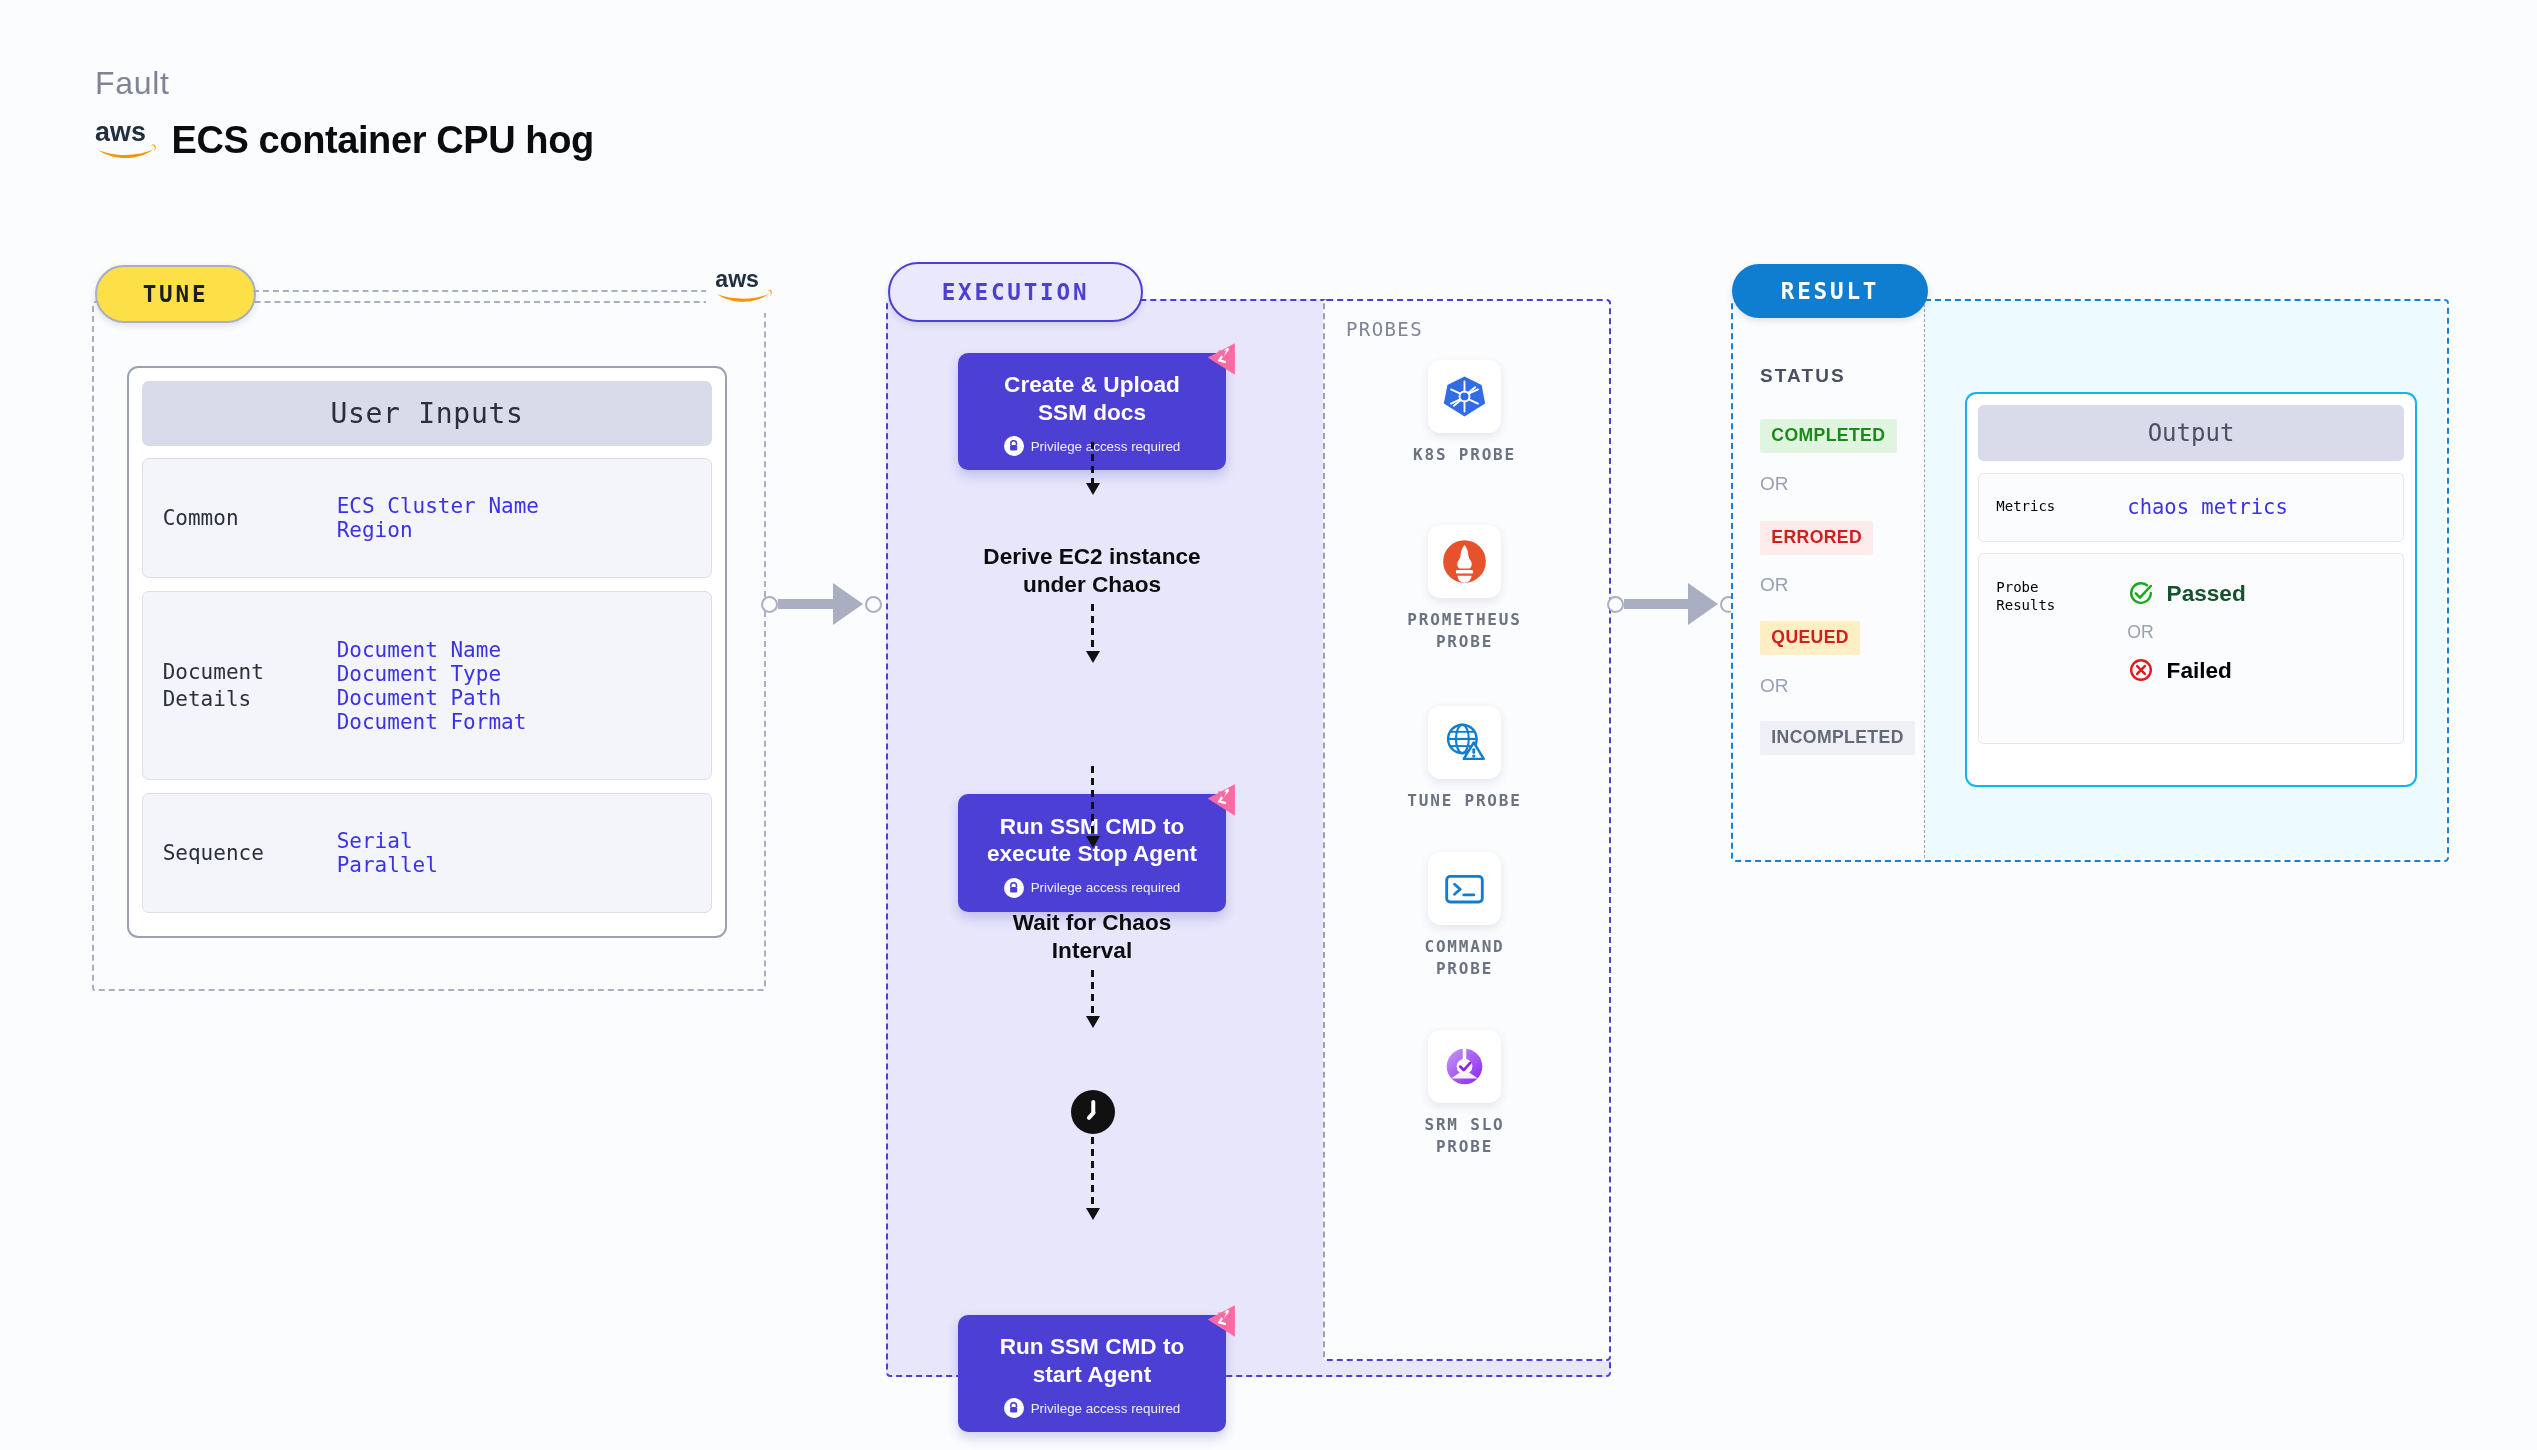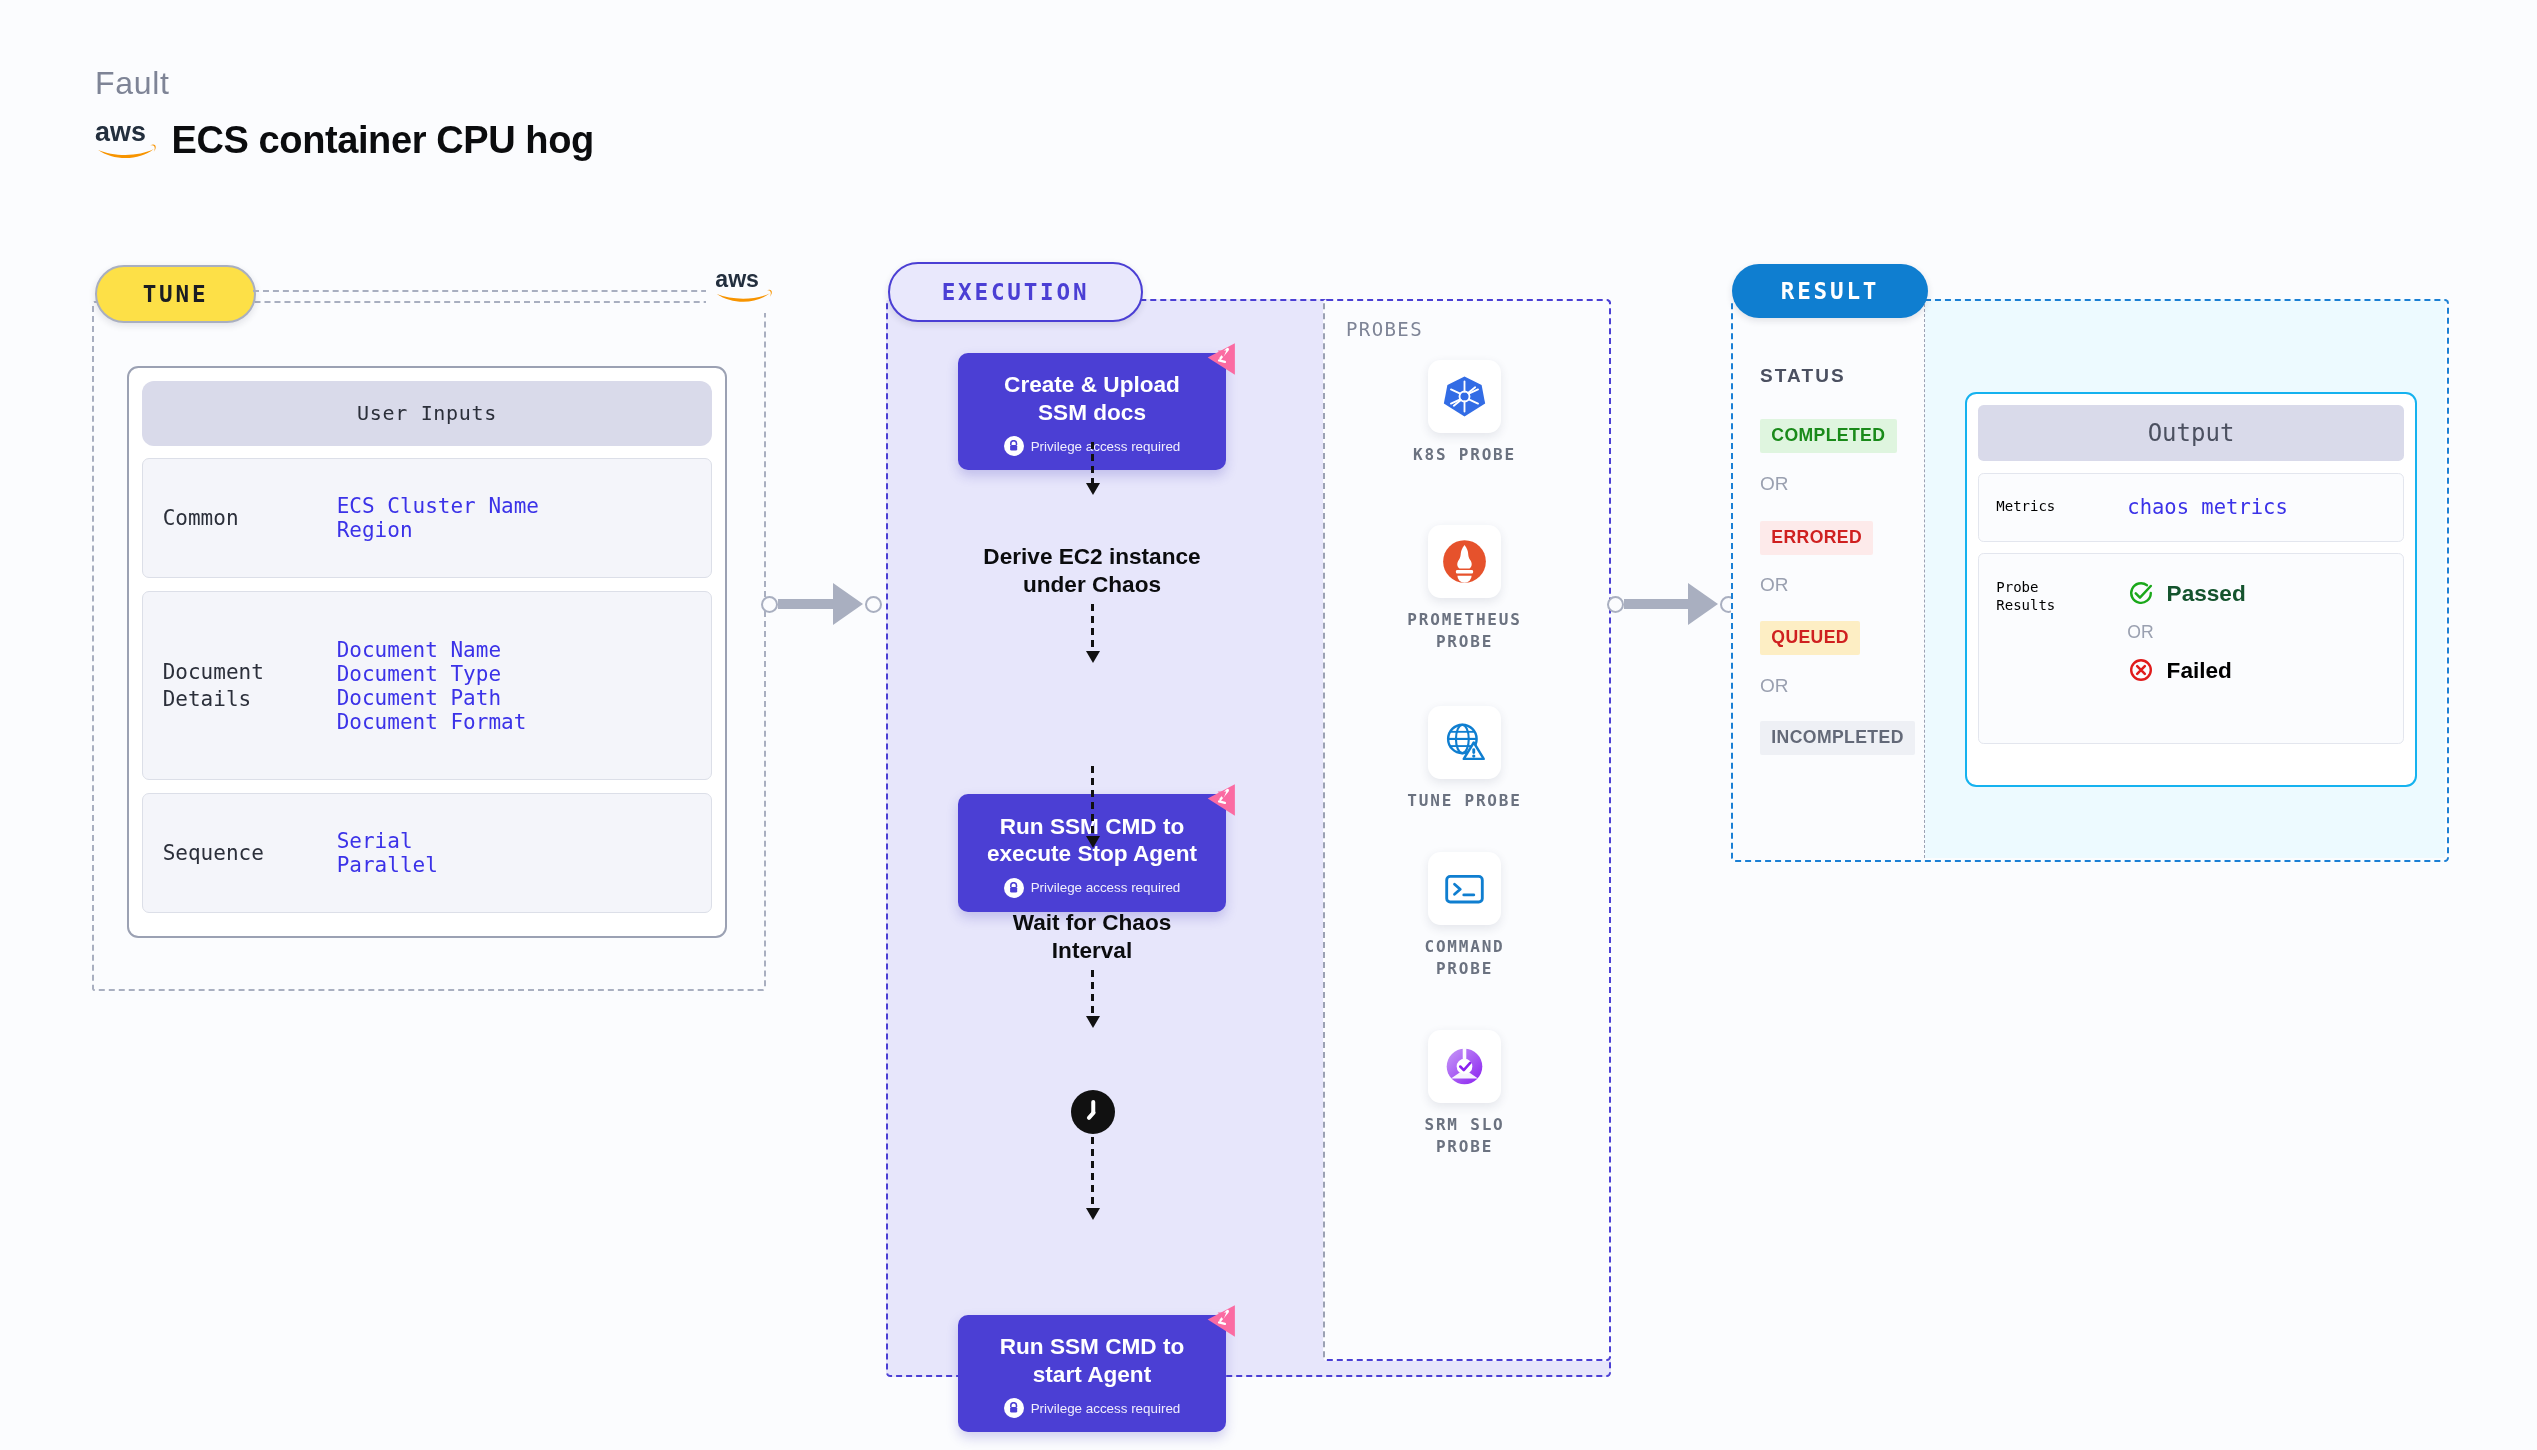--- a/index.html
+++ b/index.html
@@ -78,24 +78,24 @@
     background:#0f7ed0;color:#ffffff;font-size:22.6px;border:none;
   }
 
   
   .tune-card{
     left:127px;top:366px;width:600px;height:572px;
     background:#ffffff;border:2.1px solid #9ba1b3;border-radius:11.3px;
     box-sizing:border-box;padding:12.7px;
   }
   .tune-head{
-    height:65px;background:#d9daea;border-radius:12px;
+    height:65px;background:#d9daea;border-radius:7px;
     display:flex;align-items:center;justify-content:center;
     font-family:"DejaVu Sans Mono", monospace;
-    font-size:20px;color:#2b2f3a;letter-spacing:0.7px;
+    font-size:28px;color:#2b2f3a;letter-spacing:0.7px;
   }
   .tune-group{
     margin-top:12.7px;background:#f4f5fa;border:1.4px solid #dcdfe8;
     border-radius:7px;display:flex;align-items:center;
     box-sizing:border-box;padding:14px 0;
   }
   .tune-group .g-label{
     width:194px;padding-left:20px;box-sizing:border-box;
     font-family:"DejaVu Sans Mono", monospace;
     font-size:21px;color:#2b2f3a;line-height:1.25;white-space:pre-line;

